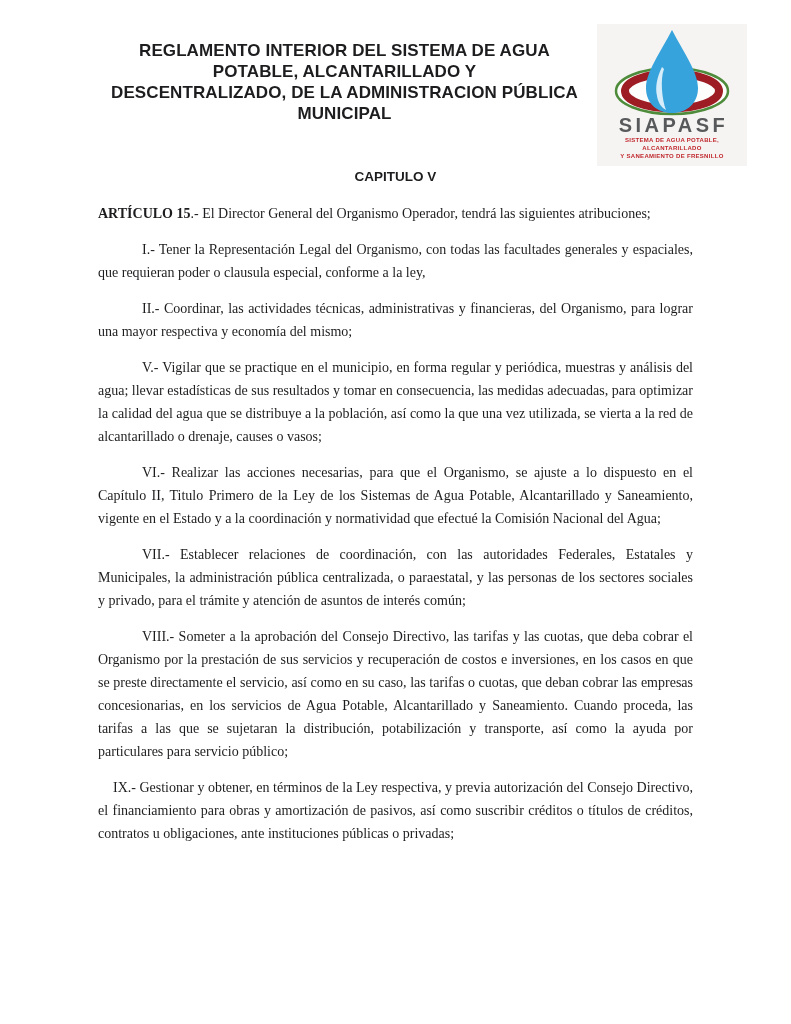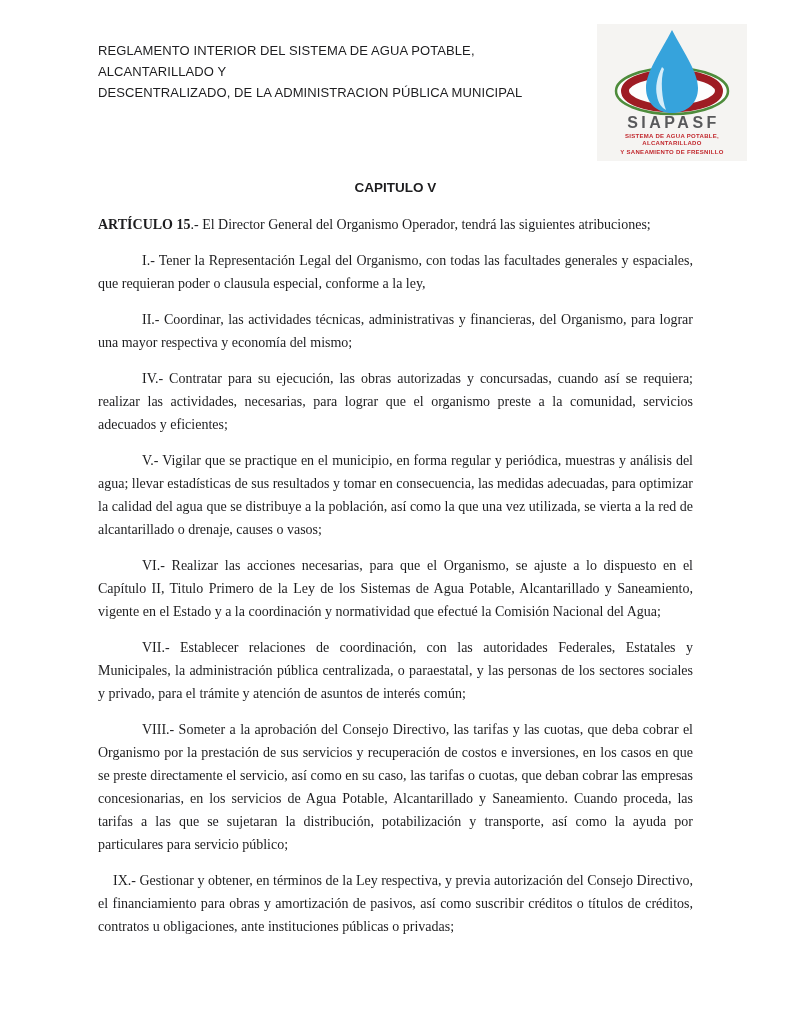--- a/index.html
+++ b/index.html
@@ -14,58 +14,58 @@
     width: 791px; height: 1024px;
     padding: 24px 98px 0 98px;
     overflow: hidden;
     background: #ffffff;
   }
   .doc-header { display: flex; align-items: flex-start; }
   .title-block {
     flex: 1 1 auto;
     padding-top: 16px;
     padding-right: 6px;
-    text-align: left;
-    font-weight: normal;
-    font-size: 13px;
+    text-align: center;
+    font-weight: bold;
+    font-size: 17px;
     line-height: 21px;
     letter-spacing: 0.1px;
   }
   .logo {
     flex: 0 0 auto;
     width: 150px;
     margin-right: -54px;
     background: #f5f4f2;
     padding: 3px 0 5px 0;
     text-align: center;
   }
   .logo svg { display: block; margin: 0 auto; }
   .logo-acronym {
-    font-size: 16px;
+    font-size: 20px;
     font-weight: bold;
     letter-spacing: 3.5px;
     color: #58595b;
     line-height: 1.05;
     margin-top: -4px;
     padding-left: 3px;
   }
   .logo-tagline {
     font-size: 6px;
     font-weight: bold;
     color: #c1272d;
     letter-spacing: 0.3px;
     line-height: 7.5px;
     margin-top: 1px;
   }
   .chapter {
     text-align: center;
     font-weight: bold;
     font-size: 13.5px;
     line-height: 21px;
-    margin-top: 16px;
+    margin-top: 0;
   }
   .doc-body {
     margin-top: 15px;
     font-size: 14px;
     line-height: 23px;
     text-align: justify;
   }
   .doc-body p { margin: 0 0 13px 0; font-family: Liberation Serif, serif; }
   .article-intro b { font-weight: bold; }
   p.clause { text-indent: 44px; }
@@ -97,21 +97,20 @@
 
   <section class="chapter">
     <div>CAPITULO V</div>
   </section>
 
   <main class="doc-body">
     <p class="article-intro"><b>ARTÍCULO 15</b><span>.- El Director General del Organismo Operador, tendrá las siguientes atribuciones;</span></p>
 
     <p class="clause">I.- Tener la Representación Legal del Organismo, con todas las facultades generales y espaciales, que requieran poder o clausula especial, conforme a la ley,</p>
     <p class="clause">II.- Coordinar, las actividades técnicas, administrativas y financieras, del Organismo, para lograr una mayor respectiva y economía del mismo;</p>
-    <p class="clause">IV.- Contratar para su ejecución, las obras autorizadas y concursadas, cuando así se requiera; realizar las actividades, necesarias, para lograr que el organismo preste a la comunidad, servicios adecuados y eficientes;</p>
     <p class="clause">V.- Vigilar que se practique en el municipio, en forma regular y periódica, muestras y análisis del agua; llevar estadísticas de sus resultados y tomar en consecuencia, las medidas adecuadas, para optimizar la calidad del agua que se distribuye a la población, así como la que una vez utilizada, se vierta a la red de alcantarillado o drenaje, causes o vasos;</p>
     <p class="clause">VI.- Realizar las acciones necesarias, para que el Organismo, se ajuste a lo dispuesto en el Capítulo II, Titulo Primero de la Ley de los Sistemas de Agua Potable, Alcantarillado y Saneamiento, vigente en el Estado y a la coordinación y normatividad que efectué la Comisión Nacional del Agua;</p>
     <p class="clause">VII.- Establecer relaciones de coordinación, con las autoridades Federales, Estatales y Municipales, la administración pública centralizada, o paraestatal, y las personas de los sectores sociales y privado, para el trámite y atención de asuntos de interés común;</p>
     <p class="clause">VIII.- Someter a la aprobación del Consejo Directivo, las tarifas y las cuotas, que deba cobrar el Organismo por la prestación de sus servicios y recuperación de costos e inversiones, en los casos en que se preste directamente el servicio, así como en su caso, las tarifas o cuotas, que deban cobrar las empresas concesionarias, en los servicios de Agua Potable, Alcantarillado y Saneamiento. Cuando proceda, las tarifas a las que se sujetaran la distribución, potabilización y transporte, así como la ayuda por particulares para servicio público;</p>
     <p class="clause indent-small">IX.- Gestionar y obtener, en términos de la Ley respectiva, y previa autorización del Consejo Directivo, el financiamiento para obras y amortización de pasivos, así como suscribir créditos o títulos de créditos, contratos u obligaciones, ante instituciones públicas o privadas;</p>
 
   </main>
 
 </div>
 

